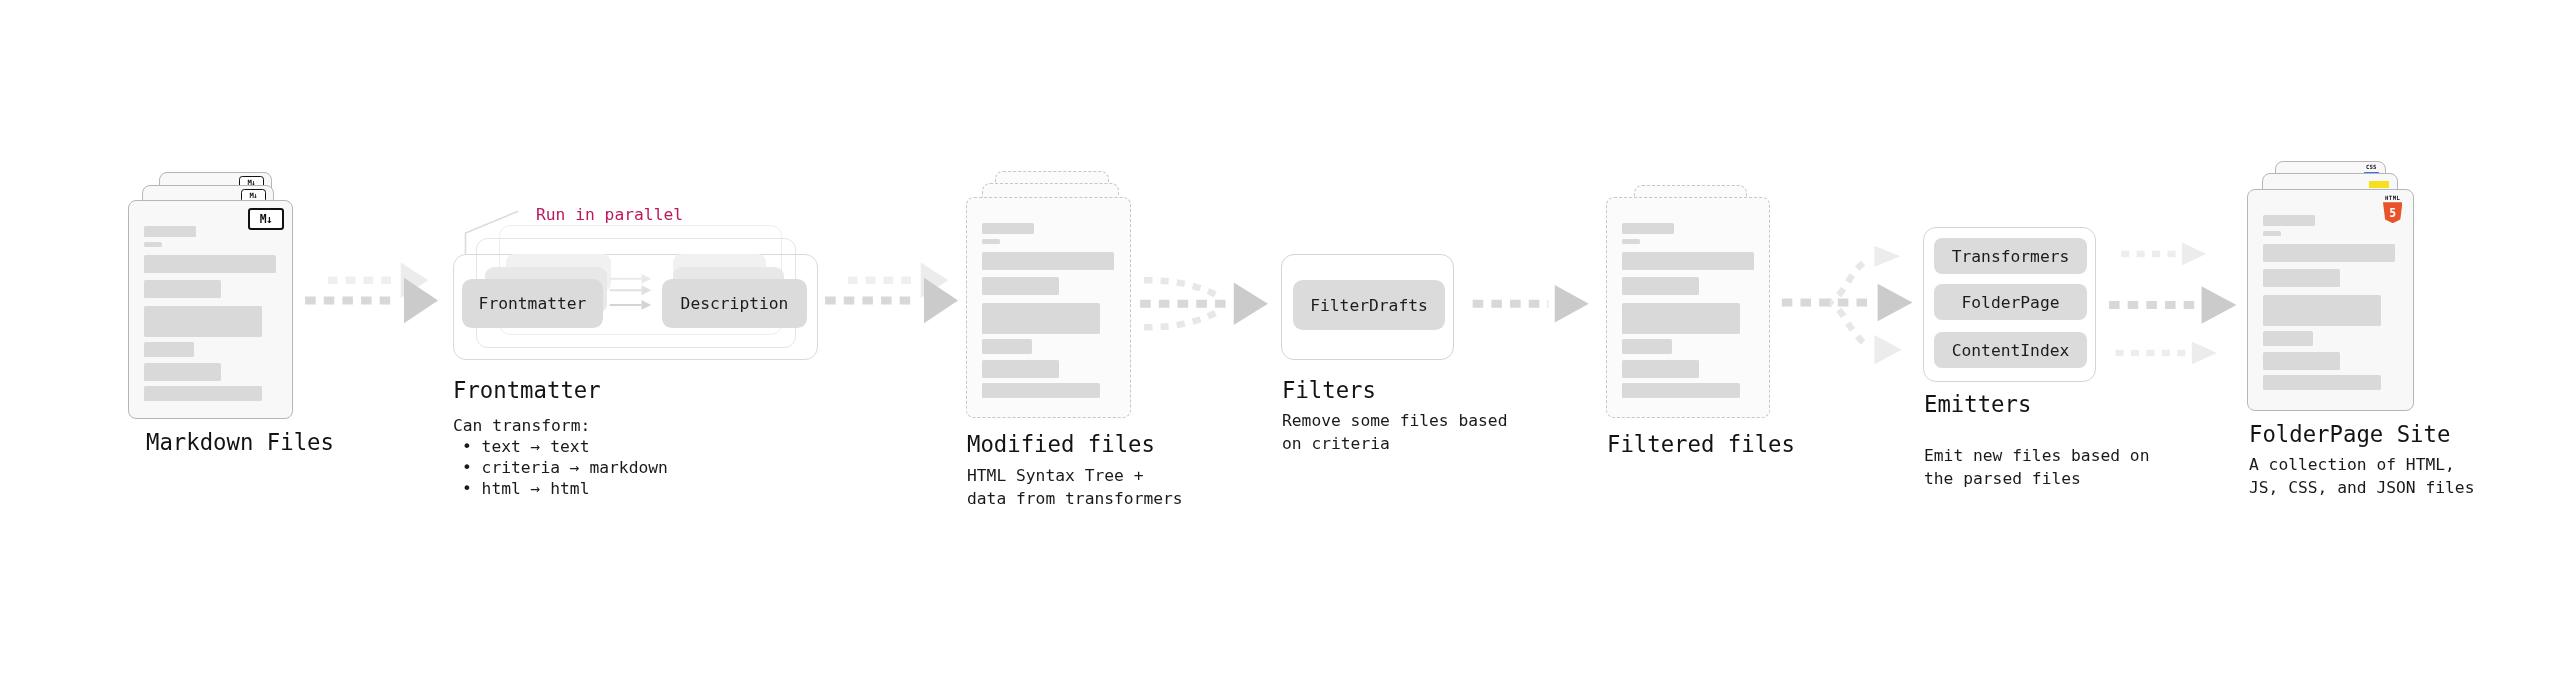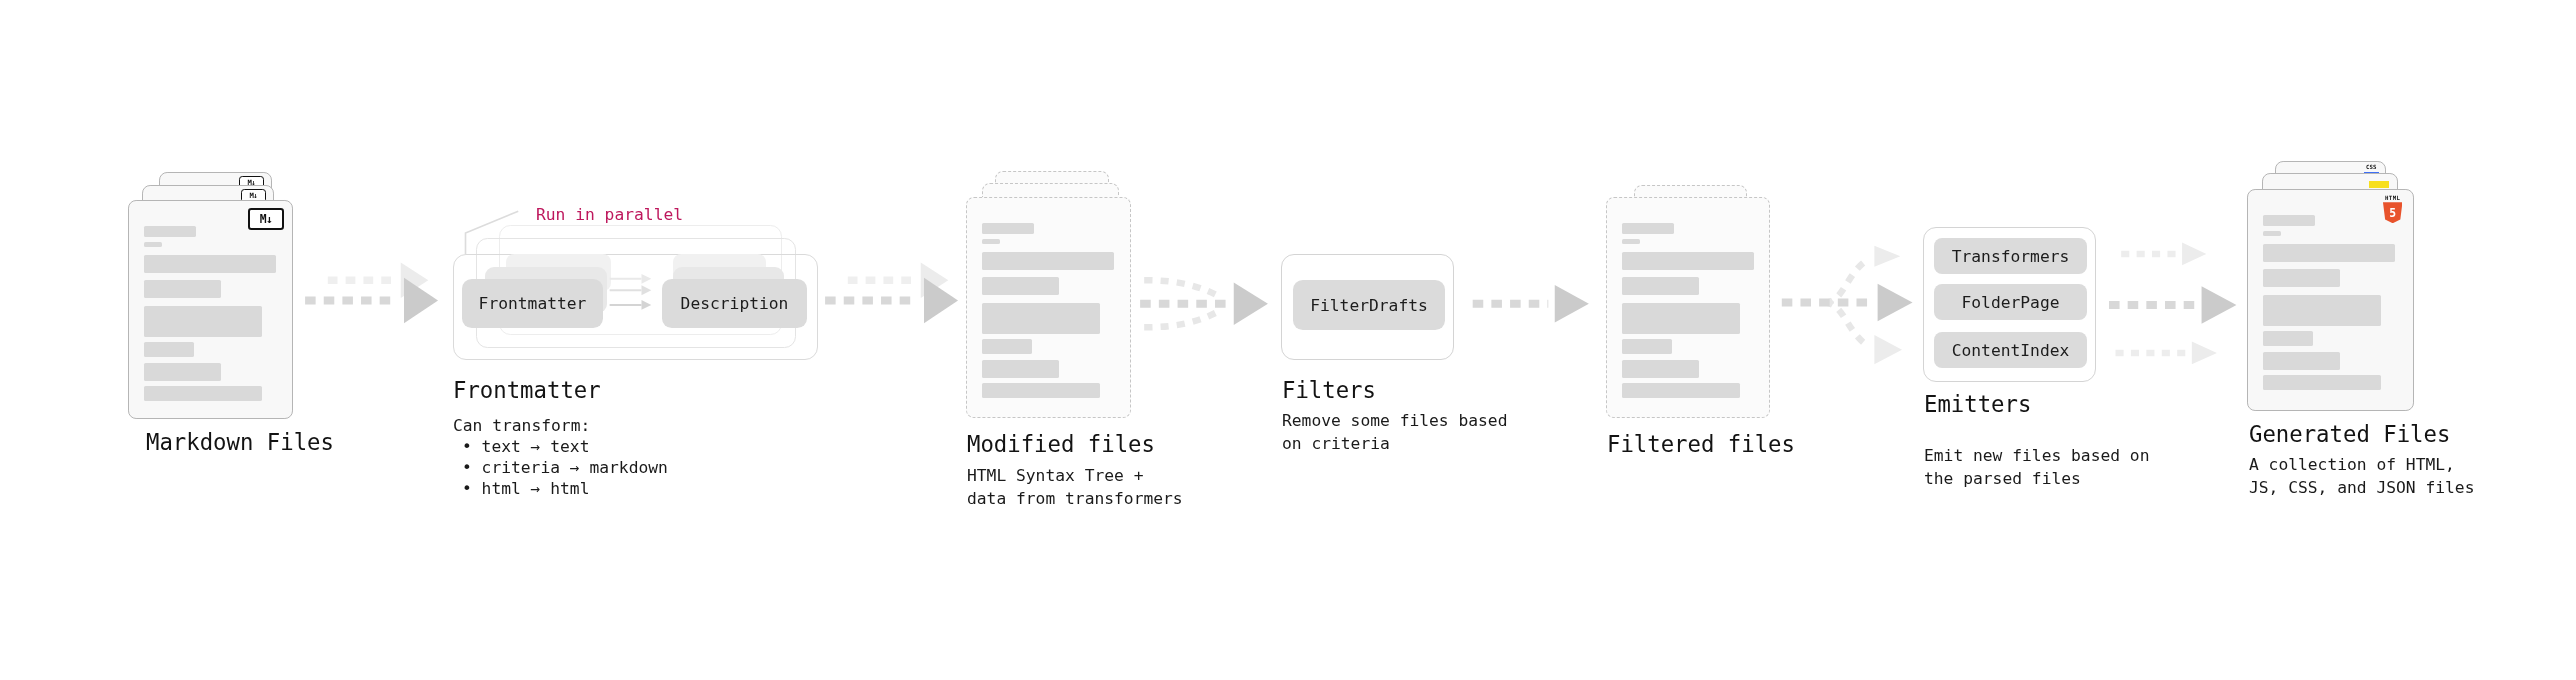--- a/index.html
+++ b/index.html
@@ -243,21 +243,21 @@
       </div>
     <div class="bar" style="left: 15.4px; top: 25px; width: 52px; height: 11.4px;"></div>
         <div class="bar" style="left: 15.4px; top: 41px; width: 18px; height: 4.9px;"></div>
         <div class="bar" style="left: 15.4px; top: 54px; width: 132px; height: 18px;"></div>
         <div class="bar" style="left: 15.4px; top: 79px; width: 77px; height: 18px;"></div>
         <div class="bar" style="left: 15.4px; top: 105px; width: 118px; height: 31px;"></div>
         <div class="bar" style="left: 15.4px; top: 141px; width: 50px; height: 14.6px;"></div>
         <div class="bar" style="left: 15.4px; top: 162px; width: 77px; height: 18px;"></div>
         <div class="bar" style="left: 15.4px; top: 185px; width: 118px; height: 15.4px;"></div>
       </div>
-    <div class="title" style="left:2249px;top:421px;">Generated Files</div>
+    <div class="title" style="left:2249px;top:421px;">FolderPage Site</div>
     <div class="body" style="left:2249px;top:453px;">
       <div>A collection of HTML,</div>
       <div>JS, CSS, and JSON files</div>
     </div>
   </div>
 
 </div>
 
 
 </body></html>

